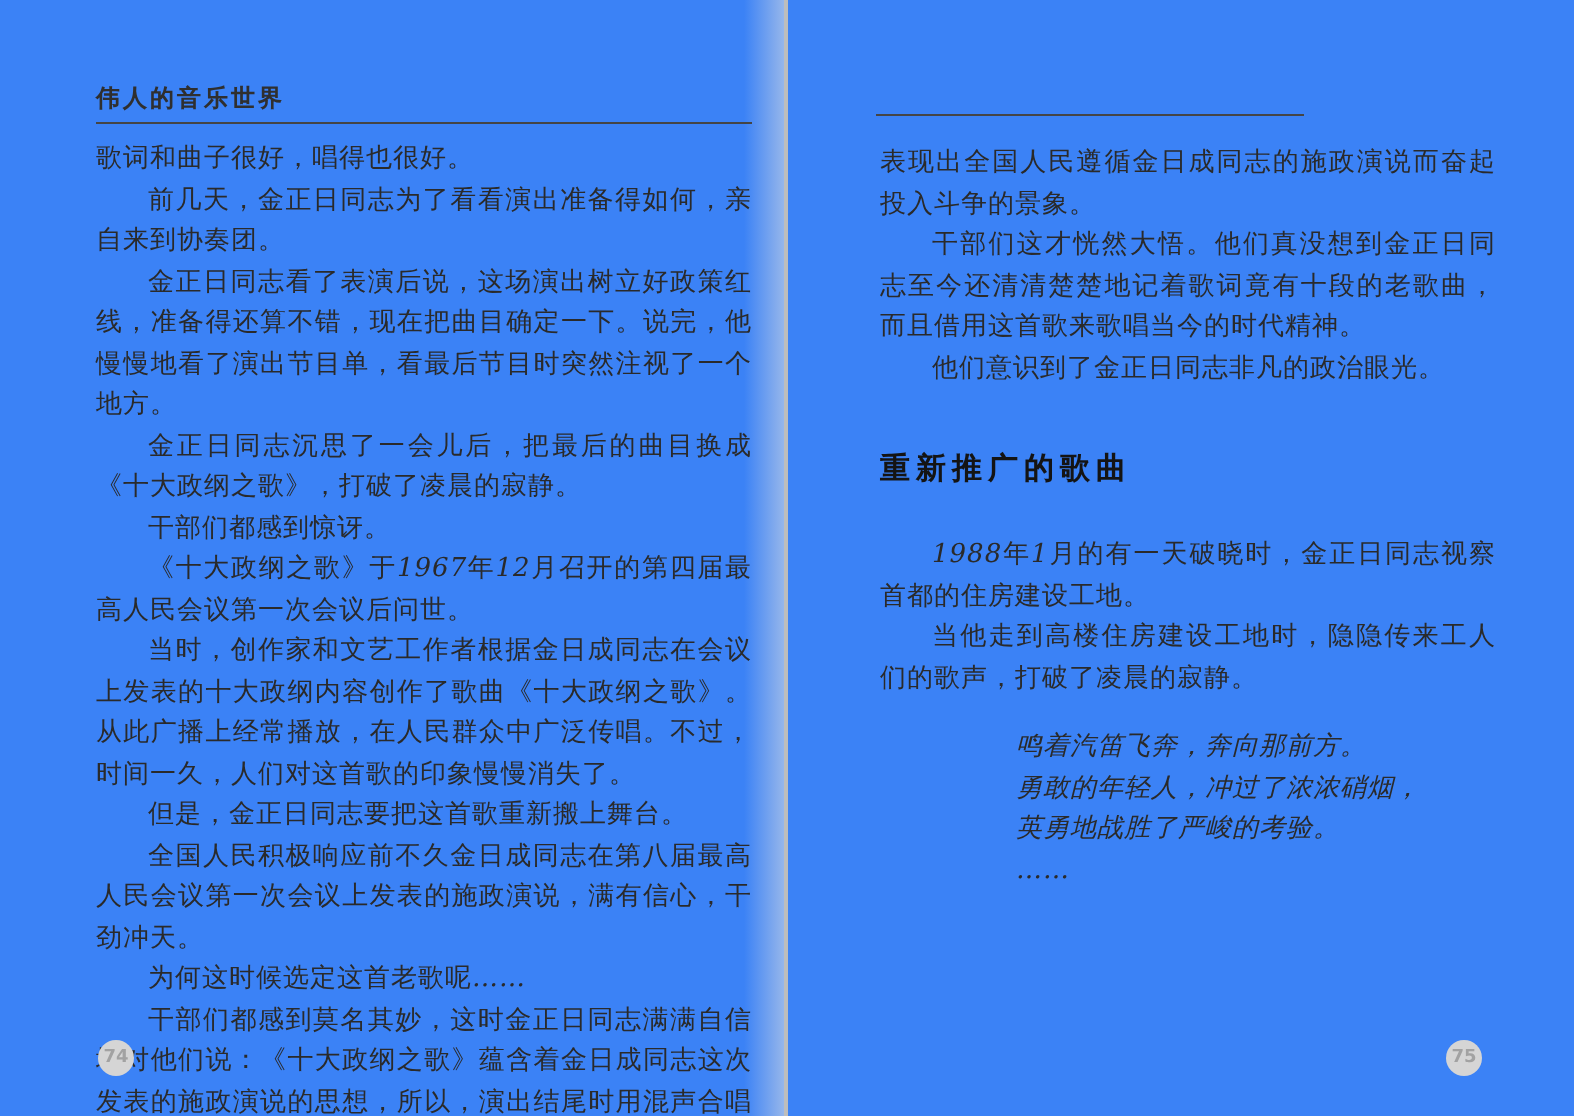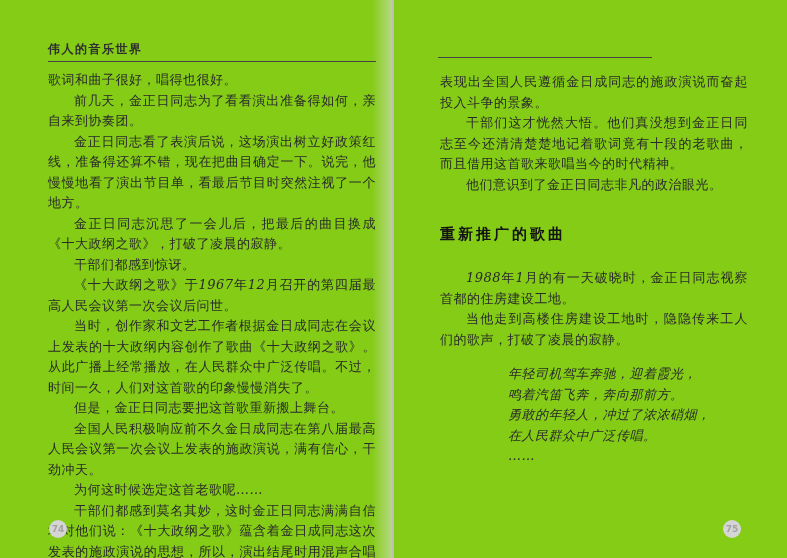--- a/index.html
+++ b/index.html
@@ -1,20 +1,20 @@
 <!DOCTYPE html>
 <html><head>
 <meta charset="utf-8">
 <style>
   html, body { margin: 0; padding: 0; background: #ffffff; }
   .spread {
     position: relative;
     width: 787px;
     height: 558px;
-    background: #84cc16;
+    background: #3b82f6;
     overflow: hidden;
     font-family: "DejaVu Serif", serif;
   }
   
   .gutter-shade {
     position: absolute; left: 372px; top: 0; width: 20px; height: 558px;
     background: linear-gradient(to right, rgba(255,255,255,0), rgba(225,225,225,0.55));
   }
   .divider {
     position: absolute; left: 392px; top: 0; width: 2px; height: 558px;
@@ -130,24 +130,23 @@
       <p class="para no-indent">表现出全国人民遵循金日成同志的施政演说而奋起投入斗争的景象。</p>
       <p class="para">干部们这才恍然大悟。他们真没想到金正日同志至今还清清楚楚地记着歌词竟有十段的老歌曲，而且借用这首歌来歌唱当今的时代精神。</p>
       <p class="para">他们意识到了金正日同志非凡的政治眼光。</p>
 
       <h2 class="section-heading">重新推广的歌曲</h2>
 
       <p class="para">1988年1月的有一天破晓时，金正日同志视察首都的住房建设工地。</p>
       <p class="para">当他走到高楼住房建设工地时，隐隐传来工人们的歌声，打破了凌晨的寂静。</p>
 
       <div class="verse">
-        <div class="verse-line">年轻司机驾车奔驰，迎着霞光，</div>
         <div class="verse-line">鸣着汽笛飞奔，奔向那前方。</div>
         <div class="verse-line">勇敢的年轻人，冲过了浓浓硝烟，</div>
-        <div class="verse-line">在人民群众中广泛传唱。</div>
+        <div class="verse-line">英勇地战胜了严峻的考验。</div>
         <div class="verse-line">……</div>
       </div>
     </div>
   </section>
 
   <div class="page-num page-num-left">74</div>
   <div class="page-num page-num-right">75</div>
 
 </div>
 

